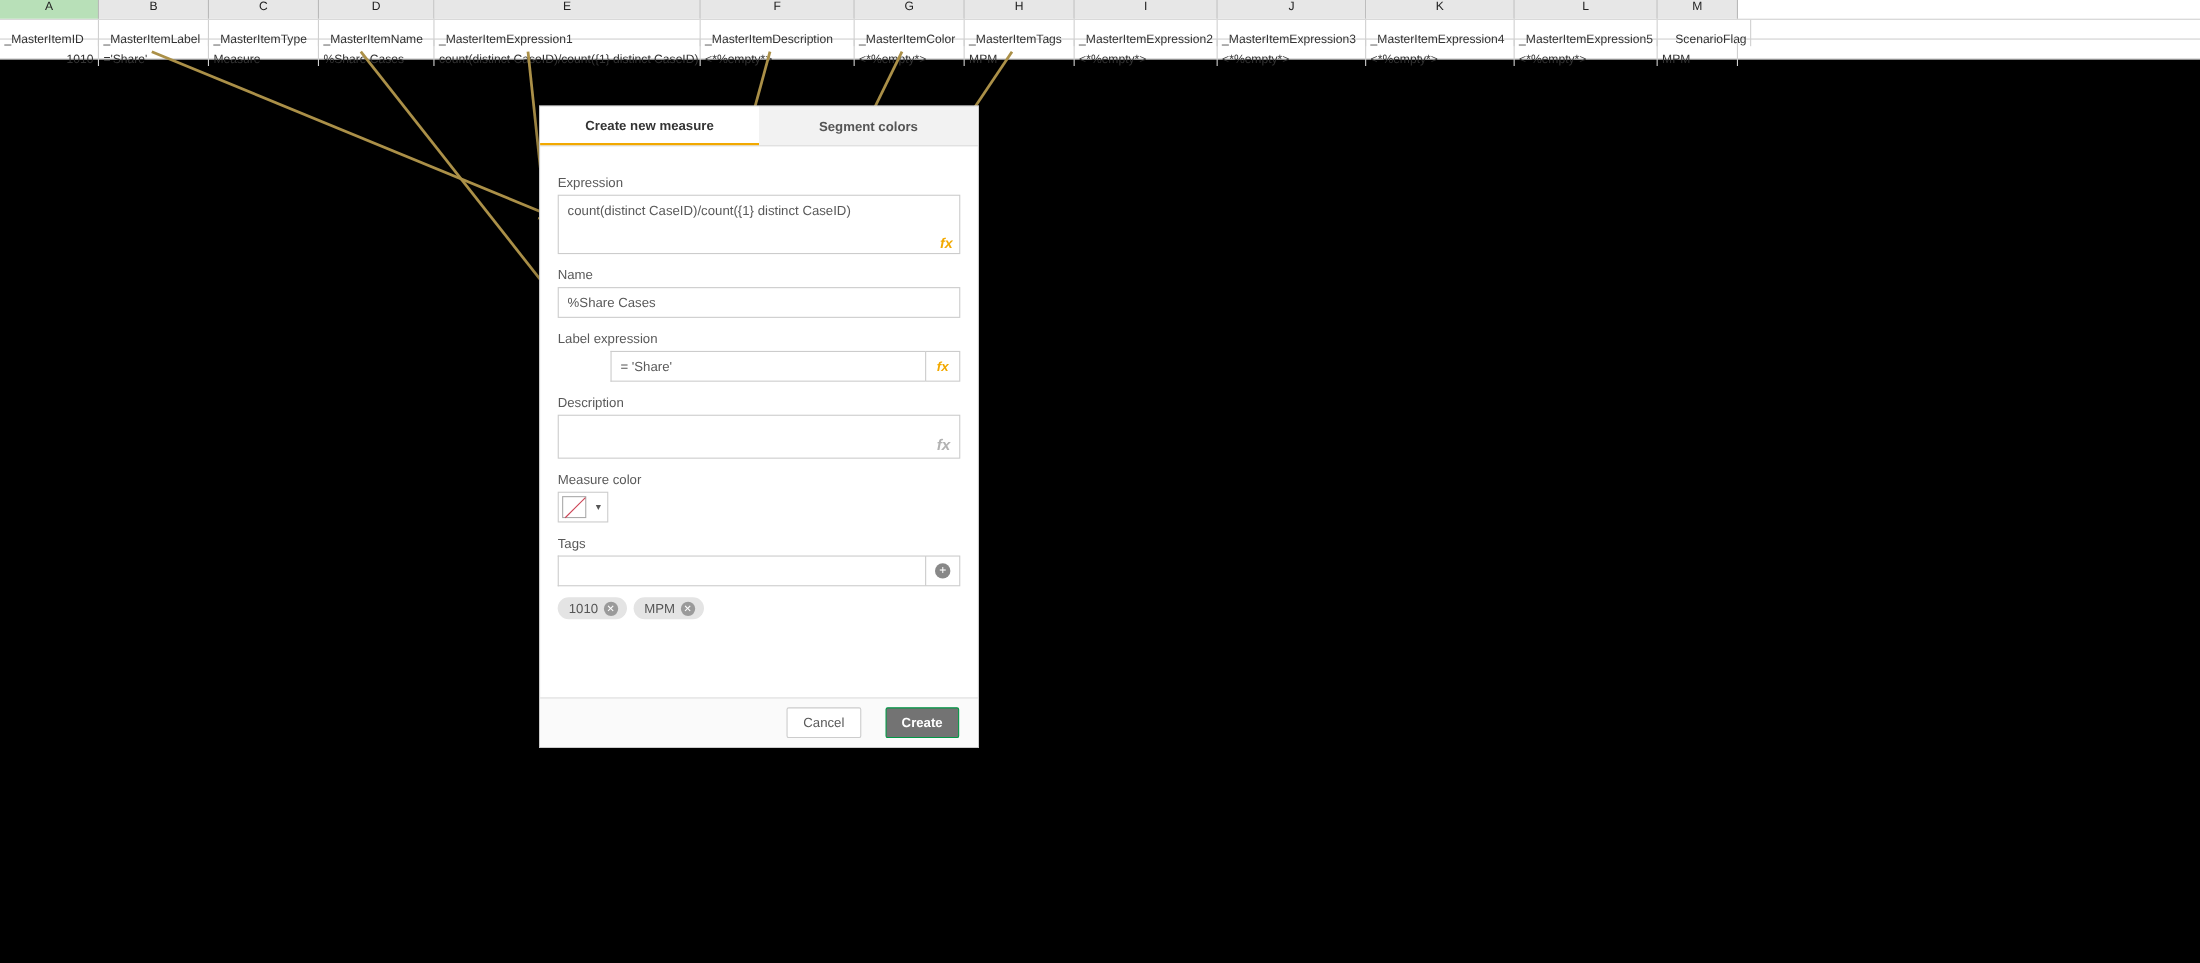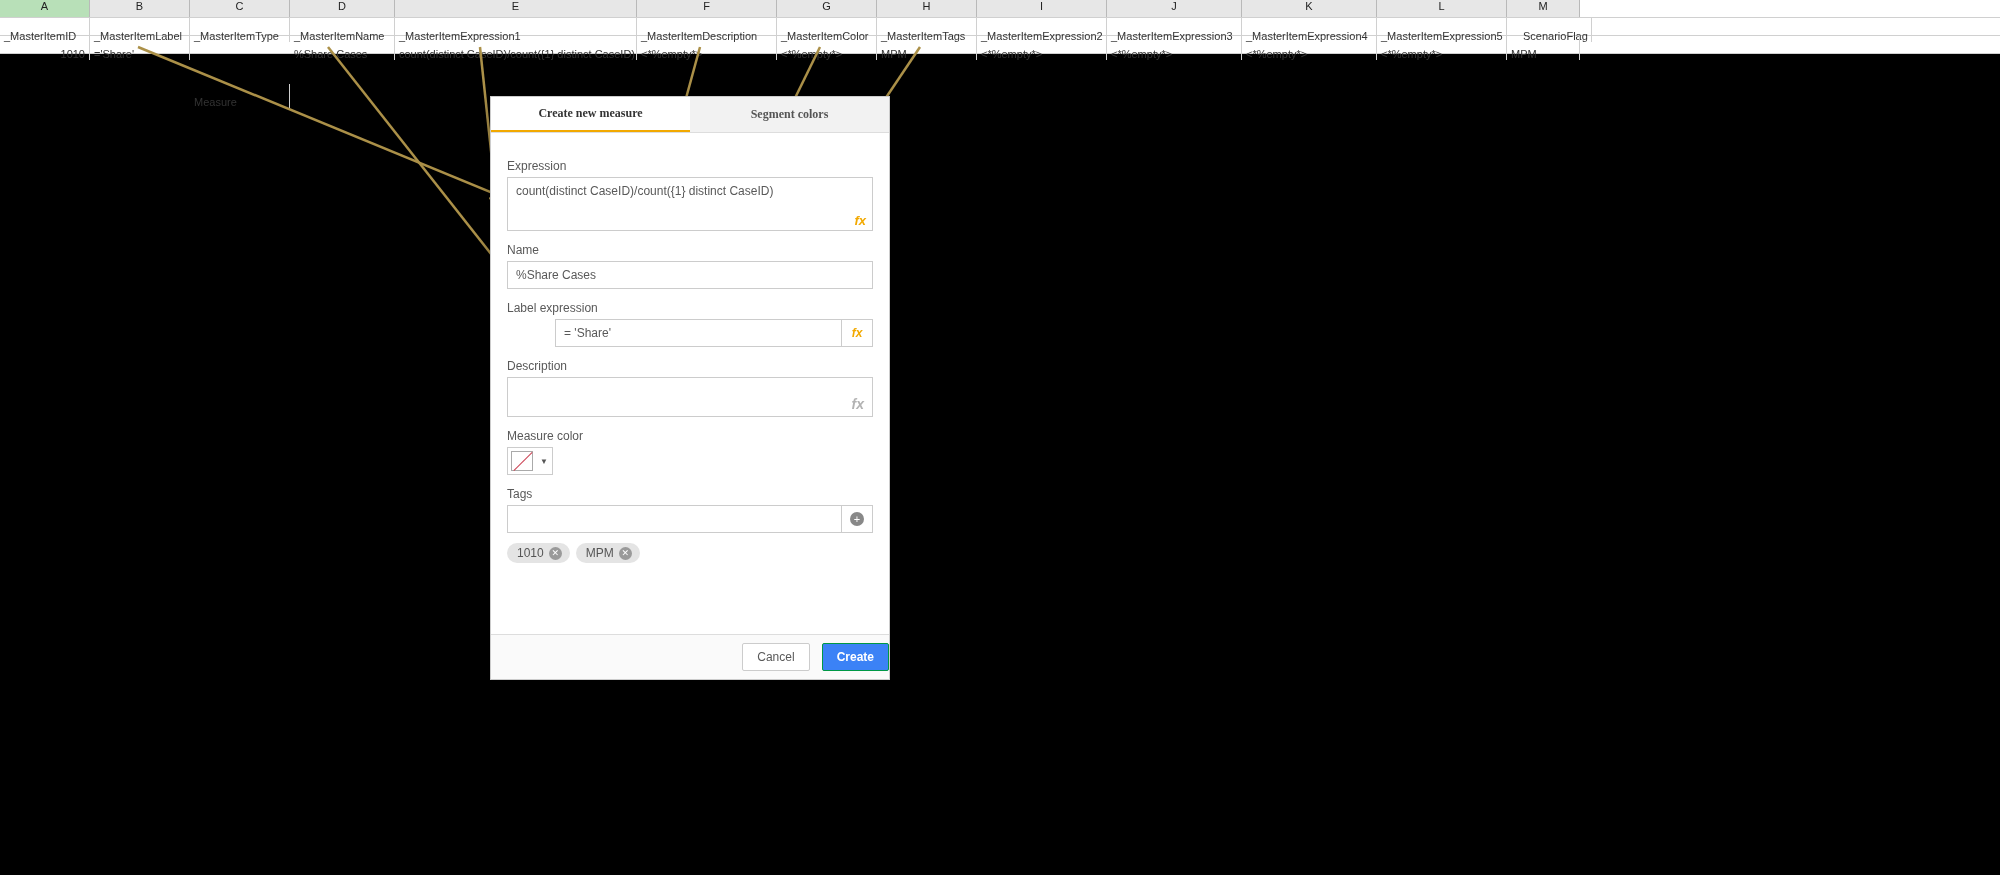--- a/index.html
+++ b/index.html
@@ -17,21 +17,21 @@
     position: absolute;
     top: 96px; left: 490px;
     width: 400px; height: 584px;
     background: #fff;
     border: 1px solid #ccc;
     box-shadow: 0 4px 14px rgba(0,0,0,0.3);
     display: flex; flex-direction: column;
     font-size: 12px; color: #595959;
   }
   .tabs { display: flex; height: 36px; background: #f2f2f2; border-bottom: 1px solid #ddd; }
-  .tab { flex: 1; display: flex; align-items: center; justify-content: center; font-weight: bold; color: #555; cursor: pointer; font-family: Liberation Serif, serif; }
+  .tab { flex: 1; display: flex; align-items: center; justify-content: center; font-weight: bold; color: #555; cursor: pointer; }
   .tab.active { background: #fff; border-bottom: 2px solid #f2a900; color: #333; }
   .form-body { flex: 1; padding: 14px 16px 0 16px; overflow: hidden; }
   .field-label { font-size: 12px; color: #595959; margin-bottom: 4px; margin-top: 12px; }
   .field-label:first-child { margin-top: 12px; }
   .expr-box { position: relative; border: 1px solid #ccc; height: 54px; padding: 6px 8px; color: #595959; font-size: 12px; }
   .fx-corner { position: absolute; bottom: 2px; right: 6px; color: #f2a900; font-style: italic; font-weight: bold; font-size: 13px; }
   .text-input { border: 1px solid #ccc; height: 28px; padding: 4px 8px; width: 100%; color: #595959; font-size: 12px; }
   .label-expr-wrap { display: flex; margin-left: 48px; }
   .label-expr-wrap .text-input { flex: 1; border-right: none; }
   .fx-btn { width: 32px; height: 28px; border: 1px solid #ccc; display: flex; align-items: center; justify-content: center; color: #f2a900; font-style: italic; font-weight: bold; cursor: pointer; background: #fff; }
@@ -41,23 +41,23 @@
   .color-swatch { width: 22px; height: 20px; margin: 0 3px; position: relative; border: 1px solid #aaa; background: #fff; }
   .color-swatch::after { content: ""; position: absolute; left: -2px; top: 50%; width: 26px; height: 1px; background: #c45; transform: rotate(-45deg); }
   .color-caret { flex: 1; text-align: center; font-size: 8px; color: #555; }
   .tags-wrap { display: flex; }
   .tags-wrap .text-input { flex: 1; border-right: none; }
   .add-btn { width: 32px; height: 28px; border: 1px solid #ccc; display:flex; align-items:center; justify-content:center; cursor:pointer; background:#fff; }
   .plus-icon { width: 14px; height: 14px; border-radius: 50%; background: #888; color: #fff; display:flex; align-items:center; justify-content:center; font-size: 11px; line-height: 1; }
   .tag-chips { margin-top: 10px; display: flex; gap: 6px; }
   .chip { background: #e4e4e4; border-radius: 12px; padding: 3px 8px 3px 10px; display: flex; align-items: center; gap: 5px; font-size: 12px; color: #555; }
   .chip-x { width: 13px; height: 13px; border-radius: 50%; background: #9a9a9a; color: #fff; font-size: 9px; display:flex; align-items:center; justify-content:center; cursor:pointer; }
-  .footer { border-top: 1px solid #ddd; padding: 8px 0; display: flex; justify-content: flex-end; gap: 12px; background:#fafafa; }
+  .footer { border-top: 1px solid #ddd; padding: 8px 17px; display: flex; justify-content: flex-end; gap: 22px; background:#fafafa; }
   .btn { height: 28px; padding: 0 14px; border: 1px solid #ccc; background: #fff; font-size: 12px; color: #595959; cursor: pointer; border-radius: 2px; }
-  .btn.primary { background: #3b82f6; border-color: #009845; color: #fff; font-weight: bold; }
+  .btn.primary { background: #737373; border-color: #009845; color: #fff; font-weight: bold; }
   
   .arrows { position: absolute; top: 0; left: 0; width: 2000px; height: 875px; pointer-events: none; }
 </style>
 </head>
 <body>
 
 <div class="sheet">
   <div class="sheet-row letter-row">
       <div class="cell selected" style="width: 90px;">A</div>
       <div class="cell" style="width: 100px;">B</div>
@@ -84,21 +84,21 @@
       <div class="cell" style="width: 100px;">_MasterItemTags</div>
       <div class="cell" style="width: 130px;">_MasterItemExpression2</div>
       <div class="cell" style="width: 135px;">_MasterItemExpression3</div>
       <div class="cell" style="width: 135px;">_MasterItemExpression4</div>
       <div class="cell" style="width: 130px;">_MasterItemExpression5</div>
       <div class="cell" style="width: 73px; margin-left: 12px;">ScenarioFlag</div>
     </div>
   <div class="sheet-row data-row">
       <div class="cell right" style="width: 90px;">1010</div>
       <div class="cell" style="width: 100px;">='Share'</div>
-      <div class="cell" style="width: 100px; margin-top: 48px;">Measure</div>
+      <div class="cell" style="width: 100px;">Measure</div>
       <div class="cell" style="width: 105px;">%Share Cases</div>
       <div class="cell" style="width: 242px;">count(distinct CaseID)/count({1} distinct CaseID)</div>
       <div class="cell" style="width: 140px;">&lt;*%empty*&gt;</div>
       <div class="cell" style="width: 100px;">&lt;*%empty*&gt;</div>
       <div class="cell" style="width: 100px;">MPM</div>
       <div class="cell" style="width: 130px;">&lt;*%empty*&gt;</div>
       <div class="cell" style="width: 135px;">&lt;*%empty*&gt;</div>
       <div class="cell" style="width: 135px;">&lt;*%empty*&gt;</div>
       <div class="cell" style="width: 130px;">&lt;*%empty*&gt;</div>
       <div class="cell" style="width: 73px;">MPM</div>

